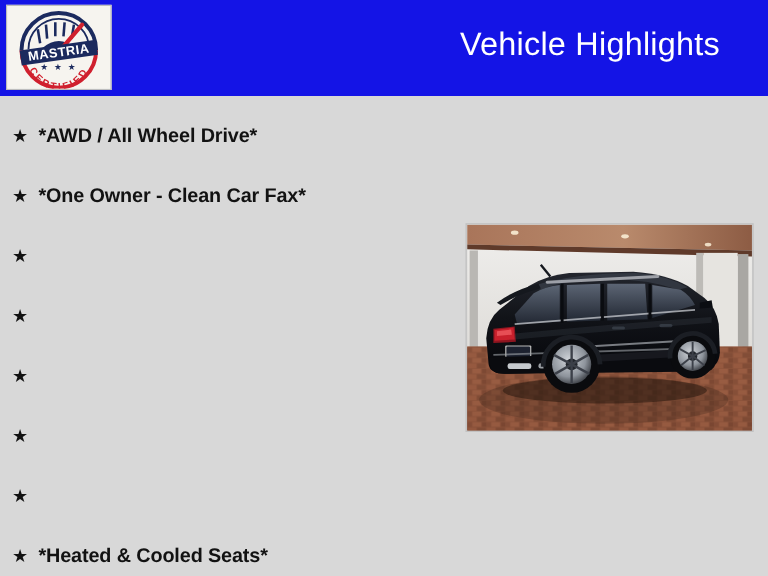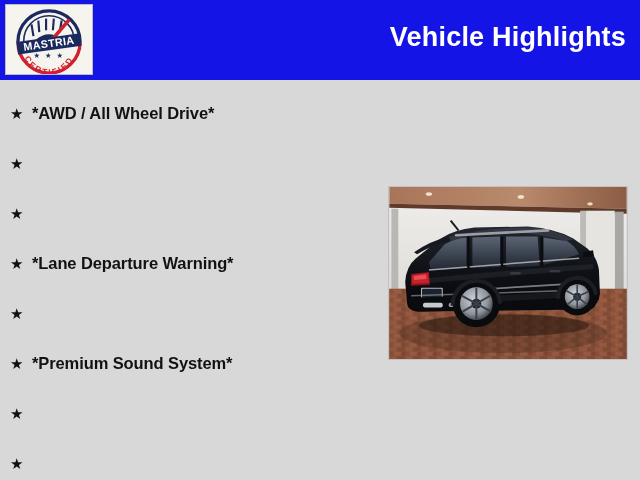--- a/index.html
+++ b/index.html
@@ -18,25 +18,25 @@
   
   .header {
     position: absolute;
     left: 0; top: 0;
     width: 640px;
     height: 80px;
     background: #1414e6;
   }
   .header-title {
     position: absolute;
-    right: 14px;
+    right: 40px;
     top: 22px;
     color: #ffffff;
     font-size: 27px;
-    font-weight: bold;
+    font-weight: normal;
     letter-spacing: 0.2px;
     white-space: nowrap;
   }
 
   
   .logo-box {
     position: absolute;
     left: 5px;
     top: 4px;
     width: 88px;
@@ -140,46 +140,46 @@
 
 <div class="features">
 
   <div class="feature-row">
     <span class="feature-star">★</span>
     <span class="feature-label">*AWD / All Wheel Drive*</span>
   </div>
 
   <div class="feature-row">
     <span class="feature-star">★</span>
-  </div>
-
-  <div class="feature-row">
-    <span class="feature-star">★</span>
-  </div>
-
-  <div class="feature-row">
-    <span class="feature-star">★</span>
-    <span class="feature-label">*Lane Departure Warning*</span>
-  </div>
-
-  <div class="feature-row">
-    <span class="feature-star">★</span>
-  </div>
-
-  <div class="feature-row">
-    <span class="feature-star">★</span>
-    <span class="feature-label">*Premium Sound System*</span>
-  </div>
-
-  <div class="feature-row">
-    <span class="feature-star">★</span>
-  </div>
-
-  <div class="feature-row">
-    <span class="feature-star">★</span>
+    <span class="feature-label">*One Owner - Clean Car Fax*</span>
+  </div>
+
+  <div class="feature-row">
+    <span class="feature-star">★</span>
+  </div>
+
+  <div class="feature-row">
+    <span class="feature-star">★</span>
+  </div>
+
+  <div class="feature-row">
+    <span class="feature-star">★</span>
+  </div>
+
+  <div class="feature-row">
+    <span class="feature-star">★</span>
+  </div>
+
+  <div class="feature-row">
+    <span class="feature-star">★</span>
+  </div>
+
+  <div class="feature-row">
+    <span class="feature-star">★</span>
+    <span class="feature-label">*Heated &amp; Cooled Seats*</span>
   </div>
 
 </div>
 
 <div class="photo">
   <svg viewBox="0 0 240 174" xmlns="http://www.w3.org/2000/svg">
     <defs>
       <linearGradient id="wallG" x1="0" y1="0" x2="0" y2="1">
         <stop offset="0" stop-color="#f0efed"></stop>
         <stop offset="1" stop-color="#dedcd8"></stop>

